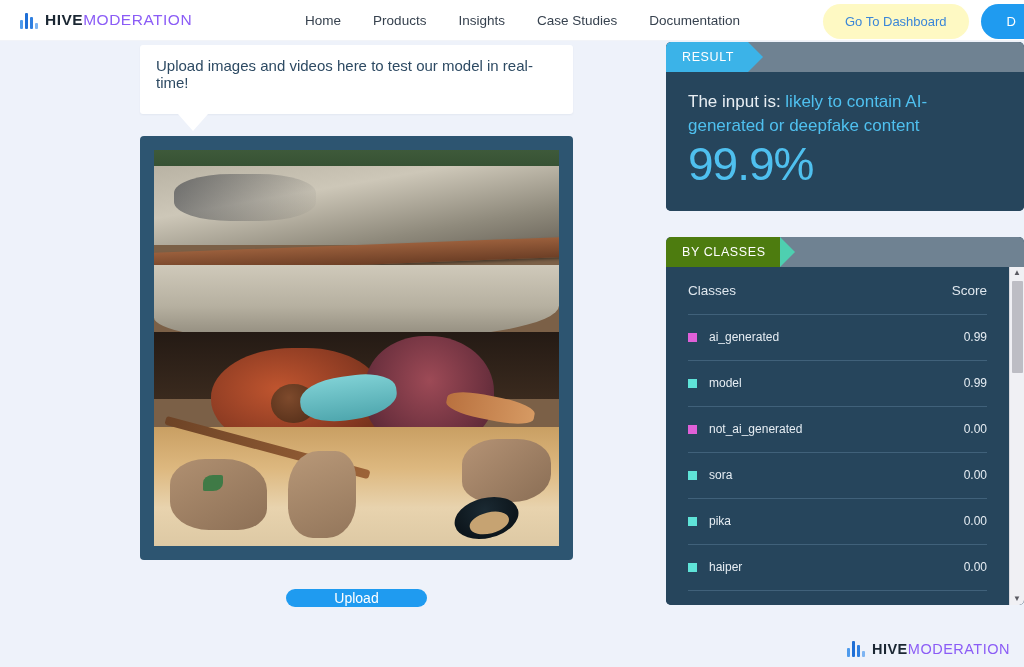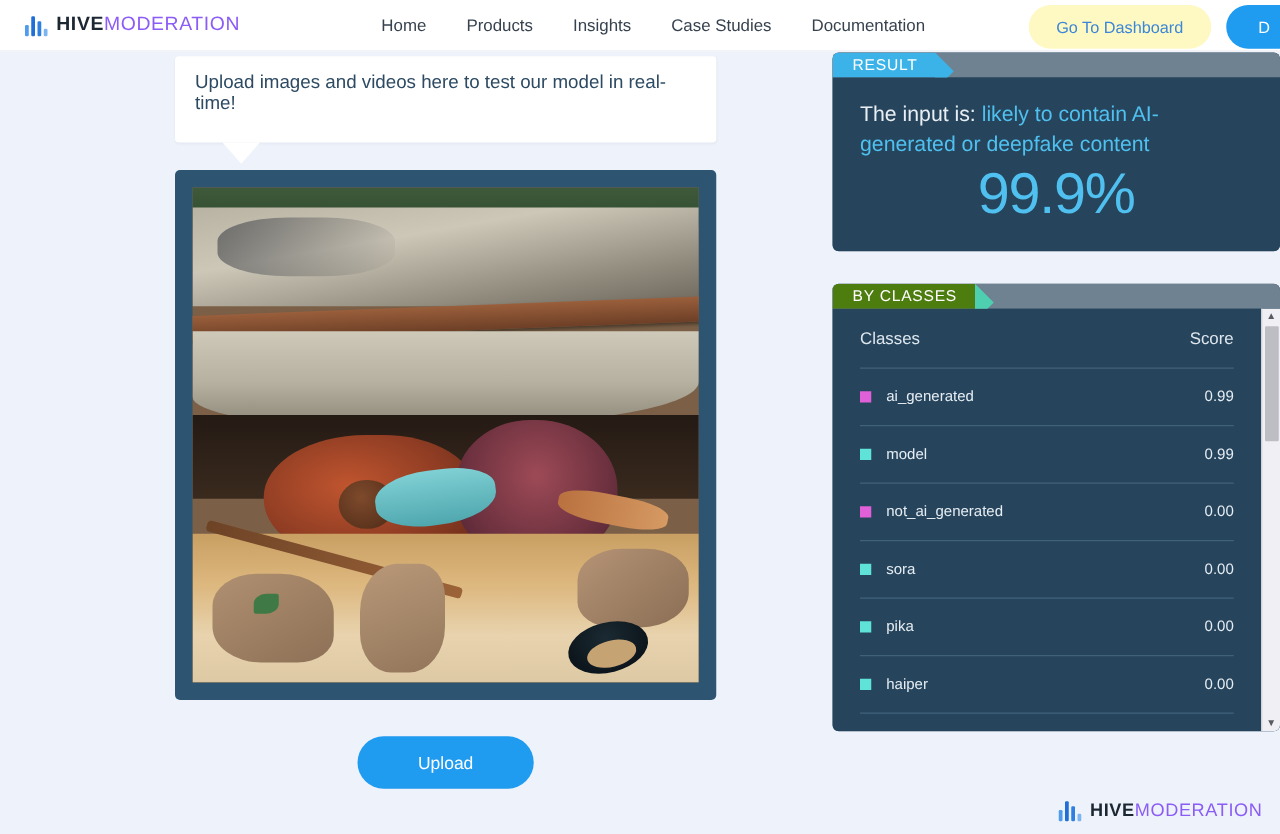--- a/index.html
+++ b/index.html
@@ -121,50 +121,50 @@
     background: #3f7a46; border-radius: 50% 10% 50% 10%; }
   .ph-bowl { position:absolute; left:74%; top:88%; width:16%; height:10%;
     background: radial-gradient(ellipse at 50% 30%, #1b2a33 0%, #0d161c 70%);
     border-radius: 50%; transform: rotate(-14deg); }
   .ph-bowl:after { content:""; position:absolute; left:22%; top:38%; width:62%; height:52%;
     background: #c6a372; border-radius: 50%; }
 
   .upload-btn-wrap { display: flex; justify-content: center; margin-top: 29px; }
   .btn-upload {
     background: #1f9bf0; color: #fff; border: none; border-radius: 22px;
-    font-size: 14px; padding: 13px 48px; cursor: pointer; font-family: inherit;
+    font-size: 14px; padding: 1px 48px; cursor: pointer; font-family: inherit;
   }
 
   
   .right-col { position: absolute; left: 666px; top: 42px; width: 358px; }
 
   .panel { border-radius: 5px; overflow: hidden; background: #2a4a61; }
   .panel-bar {
-    height: 20px; background: #6f8292; display: flex; align-items: stretch;
+    height: 30px; background: #6f8292; display: flex; align-items: stretch;
     border-radius: 5px 5px 0 0; overflow: hidden;
   }
   .tab {
     display: flex; align-items: center; padding: 0 14px 0 16px;
     font-size: 12.5px; color: #fff; letter-spacing: .6px; position: relative;
     white-space: nowrap;
   }
   .tab.result { background: #3bb3e8; }
   .tab.classes { background: #4d7c0f; }
   .tab:after {
     content: ""; position: absolute; right: -15px; top: 0;
     border-top: 15px solid transparent; border-bottom: 15px solid transparent;
   }
   .tab.result:after { border-left: 15px solid #3bb3e8; }
   .tab.classes:after { border-left: 15px solid #4ecfb0; }
 
   .result-body { background: #26455c; padding: 18px 22px 22px 22px; }
   .result-line { font-size: 17px; line-height: 1.42; color: #e8eef3; }
   .result-line .hl { color: #4fc0ef; }
   .result-pct {
-    text-align: center; font-size: 46px; color: #4fc0ef; font-weight: 400;
+    text-align: left; font-size: 46px; color: #4fc0ef; font-weight: 400;
     line-height: 1.05; margin-top: 2px; letter-spacing: -1px;
   }
 
   .classes-panel { margin-top: 26px; }
   .classes-body { background: #26455c; display: flex; height: 338px; }
   .classes-list { flex: 1; padding: 0 22px; overflow: hidden; }
   .cls-head {
     display: flex; justify-content: space-between; align-items: center;
     font-size: 13.5px; color: #dfe7ee; height: 48px;
     border-bottom: 1px solid #40617a;

